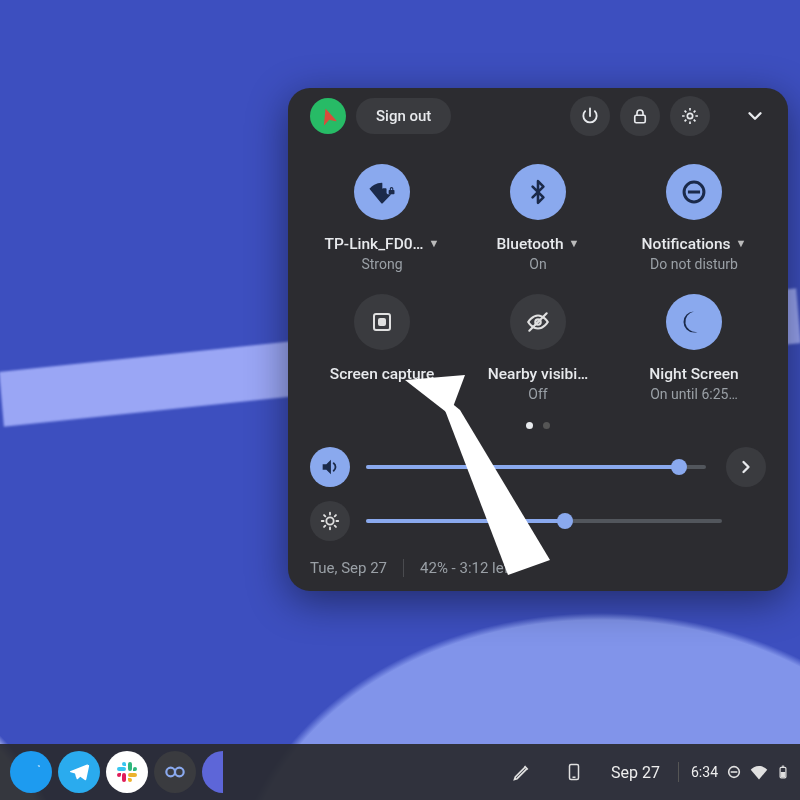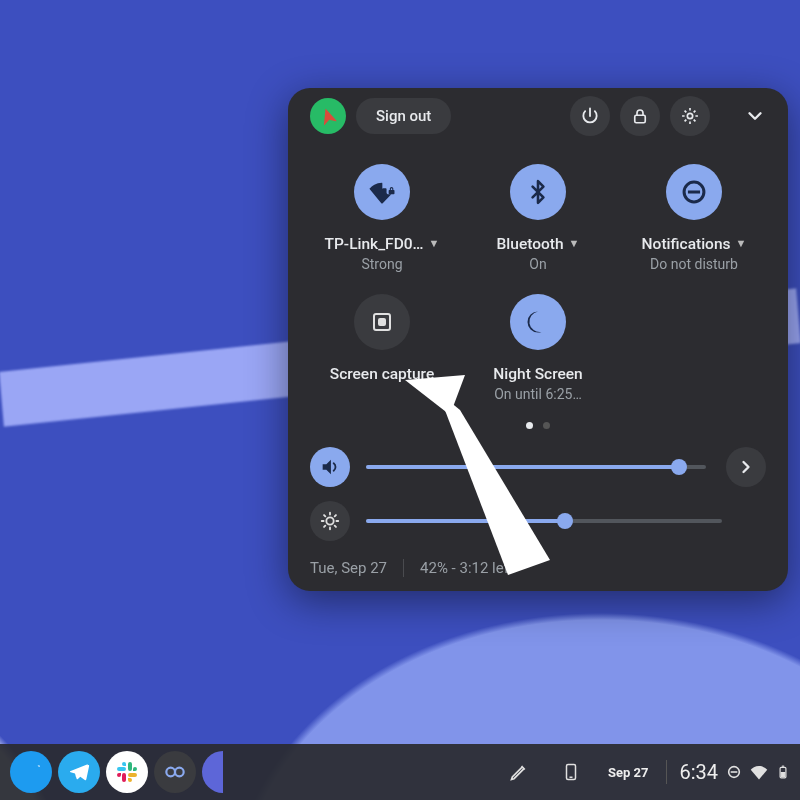--- a/index.html
+++ b/index.html
@@ -31,24 +31,24 @@
     width:42px; height:42px; border-radius:50%;
     display:flex; align-items:center; justify-content:center;
     font-size:22px; color:#fff;
   }
   .shelf .sep { flex:1; }
   .shelf .tool-icon {
     width:30px; height:30px; display:flex; align-items:center; justify-content:center;
     color:#e0e0e0; margin:0 8px;
   }
   .shelf .date-pill {
-    font-size:13px; color:#eee; padding:0 8px;font-weight:bold;
+    font-size:16px; color:#eee; padding:0 8px;
   }
   .shelf .clock {
-    font-size:20px; color:#eee; padding-left:12px; margin-left:4px; border-left:1px solid #555;
+    font-size:14px; color:#eee; padding-left:12px; margin-left:4px; border-left:1px solid #555;
     display:flex; align-items:center; gap:8px;
   }
 
   
   .panel {
     position:absolute; top:48px; right:12px; width:500px;
     background:#2c2c30; border-radius:22px; padding:8px 22px 14px;
     box-shadow: 0 10px 40px rgba(0,0,0,0.45);
     color:#e8eaed;
     margin-top:40px;
@@ -198,20 +198,33 @@
         <svg width="24" height="24" viewBox="0 0 24 24" fill="none" stroke="#e0e0e0" stroke-width="2">
             <rect x="4" y="4" width="16" height="16" rx="2"></rect>
             <rect x="9" y="9" width="6" height="6" rx="1" fill="#e0e0e0"></rect>
           </svg>
       </div>
       <div class="label-col">
         <span class="label" style="max-width:120px; white-space:normal;">Screen capture</span>
       </div>
     </div>
 
+    <div class="tile">
+      <div class="circ off">
+        <svg width="26" height="26" viewBox="0 0 24 24" fill="none" stroke="#e0e0e0" stroke-width="2" stroke-linecap="round">
+            <path d="M3 12s3.5-6 9-6 9 6 9 6-3.5 6-9 6-9-6-9-6z"></path>
+            <circle cx="12" cy="12" r="2.5"></circle>
+            <line x1="4" y1="20" x2="20" y2="4"></line>
+          </svg>
+      </div>
+      <div class="label">
+          <span>Nearby visibi…</span>
+        </div>
+      <div class="sub">Off</div>
+    </div>
 
     <div class="tile">
       <div class="circ on">
         <svg width="28" height="28" viewBox="0 0 24 24" fill="#1b2a4a">
             <path d="M12 3a9 9 0 1 0 0 18c1 0 2-.2 2.9-.5A7.5 7.5 0 0 1 12 3z"></path>
           </svg>
       </div>
       <div class="label">
           <span>Night Screen</span>
         </div>

